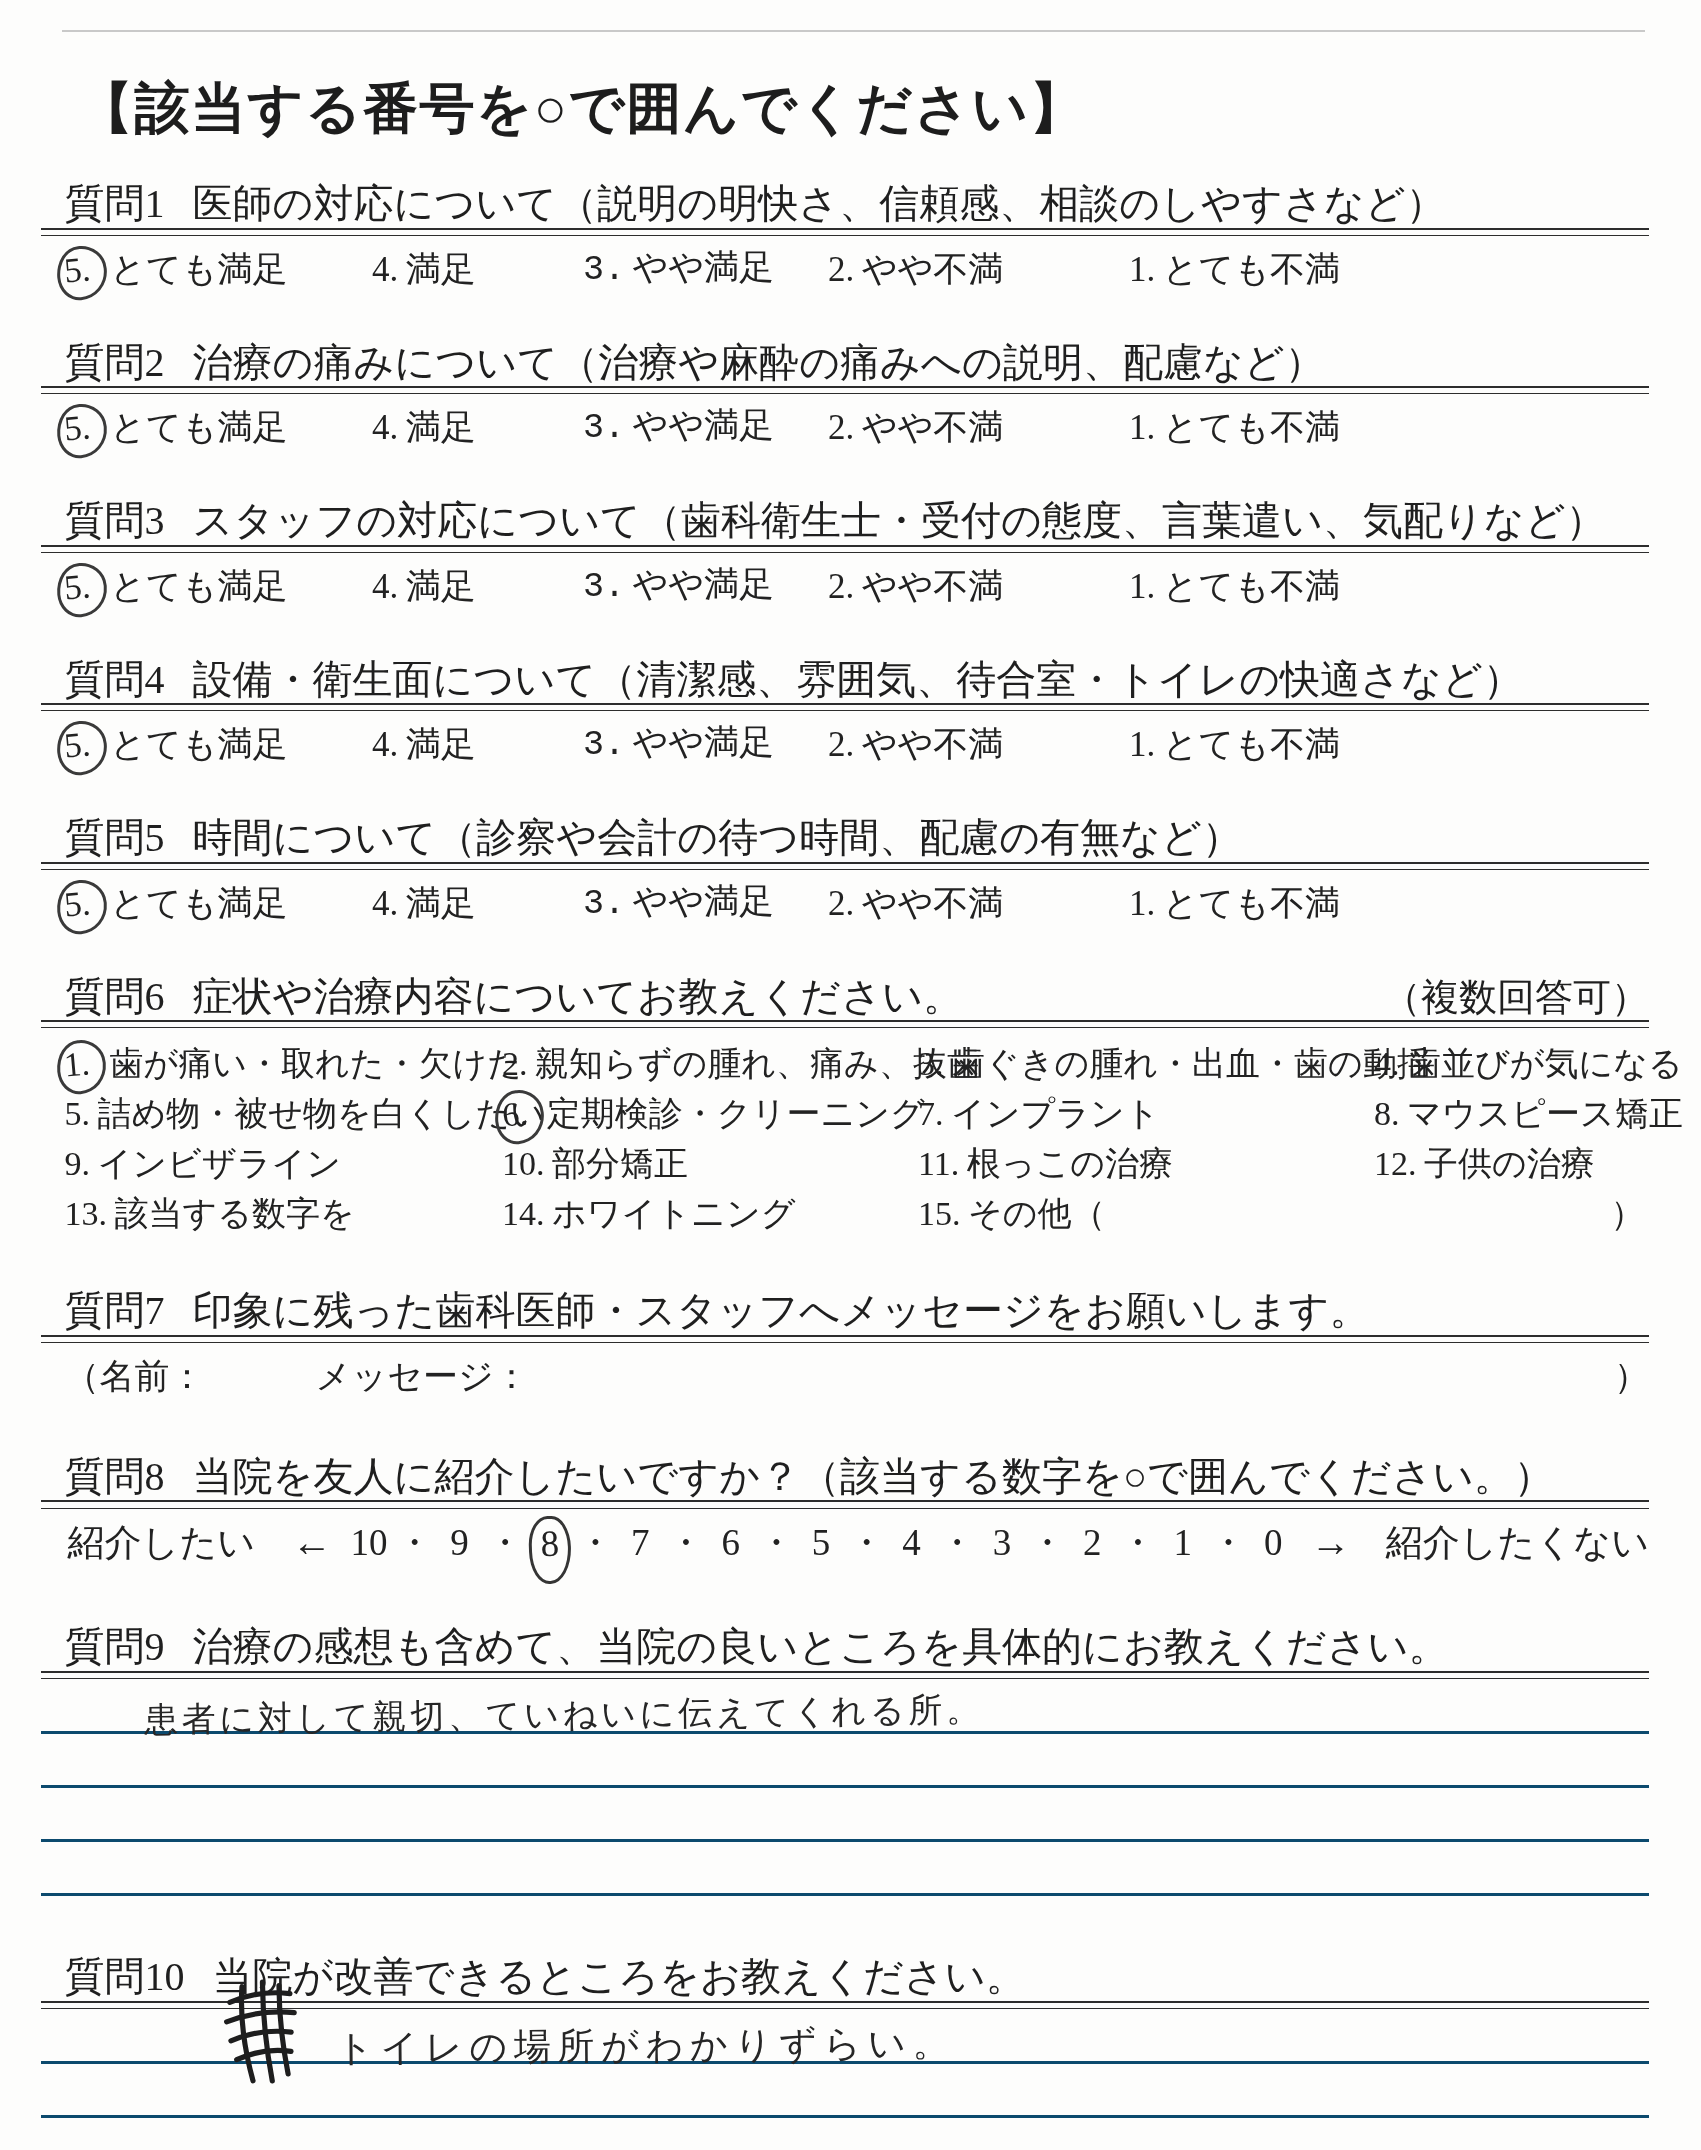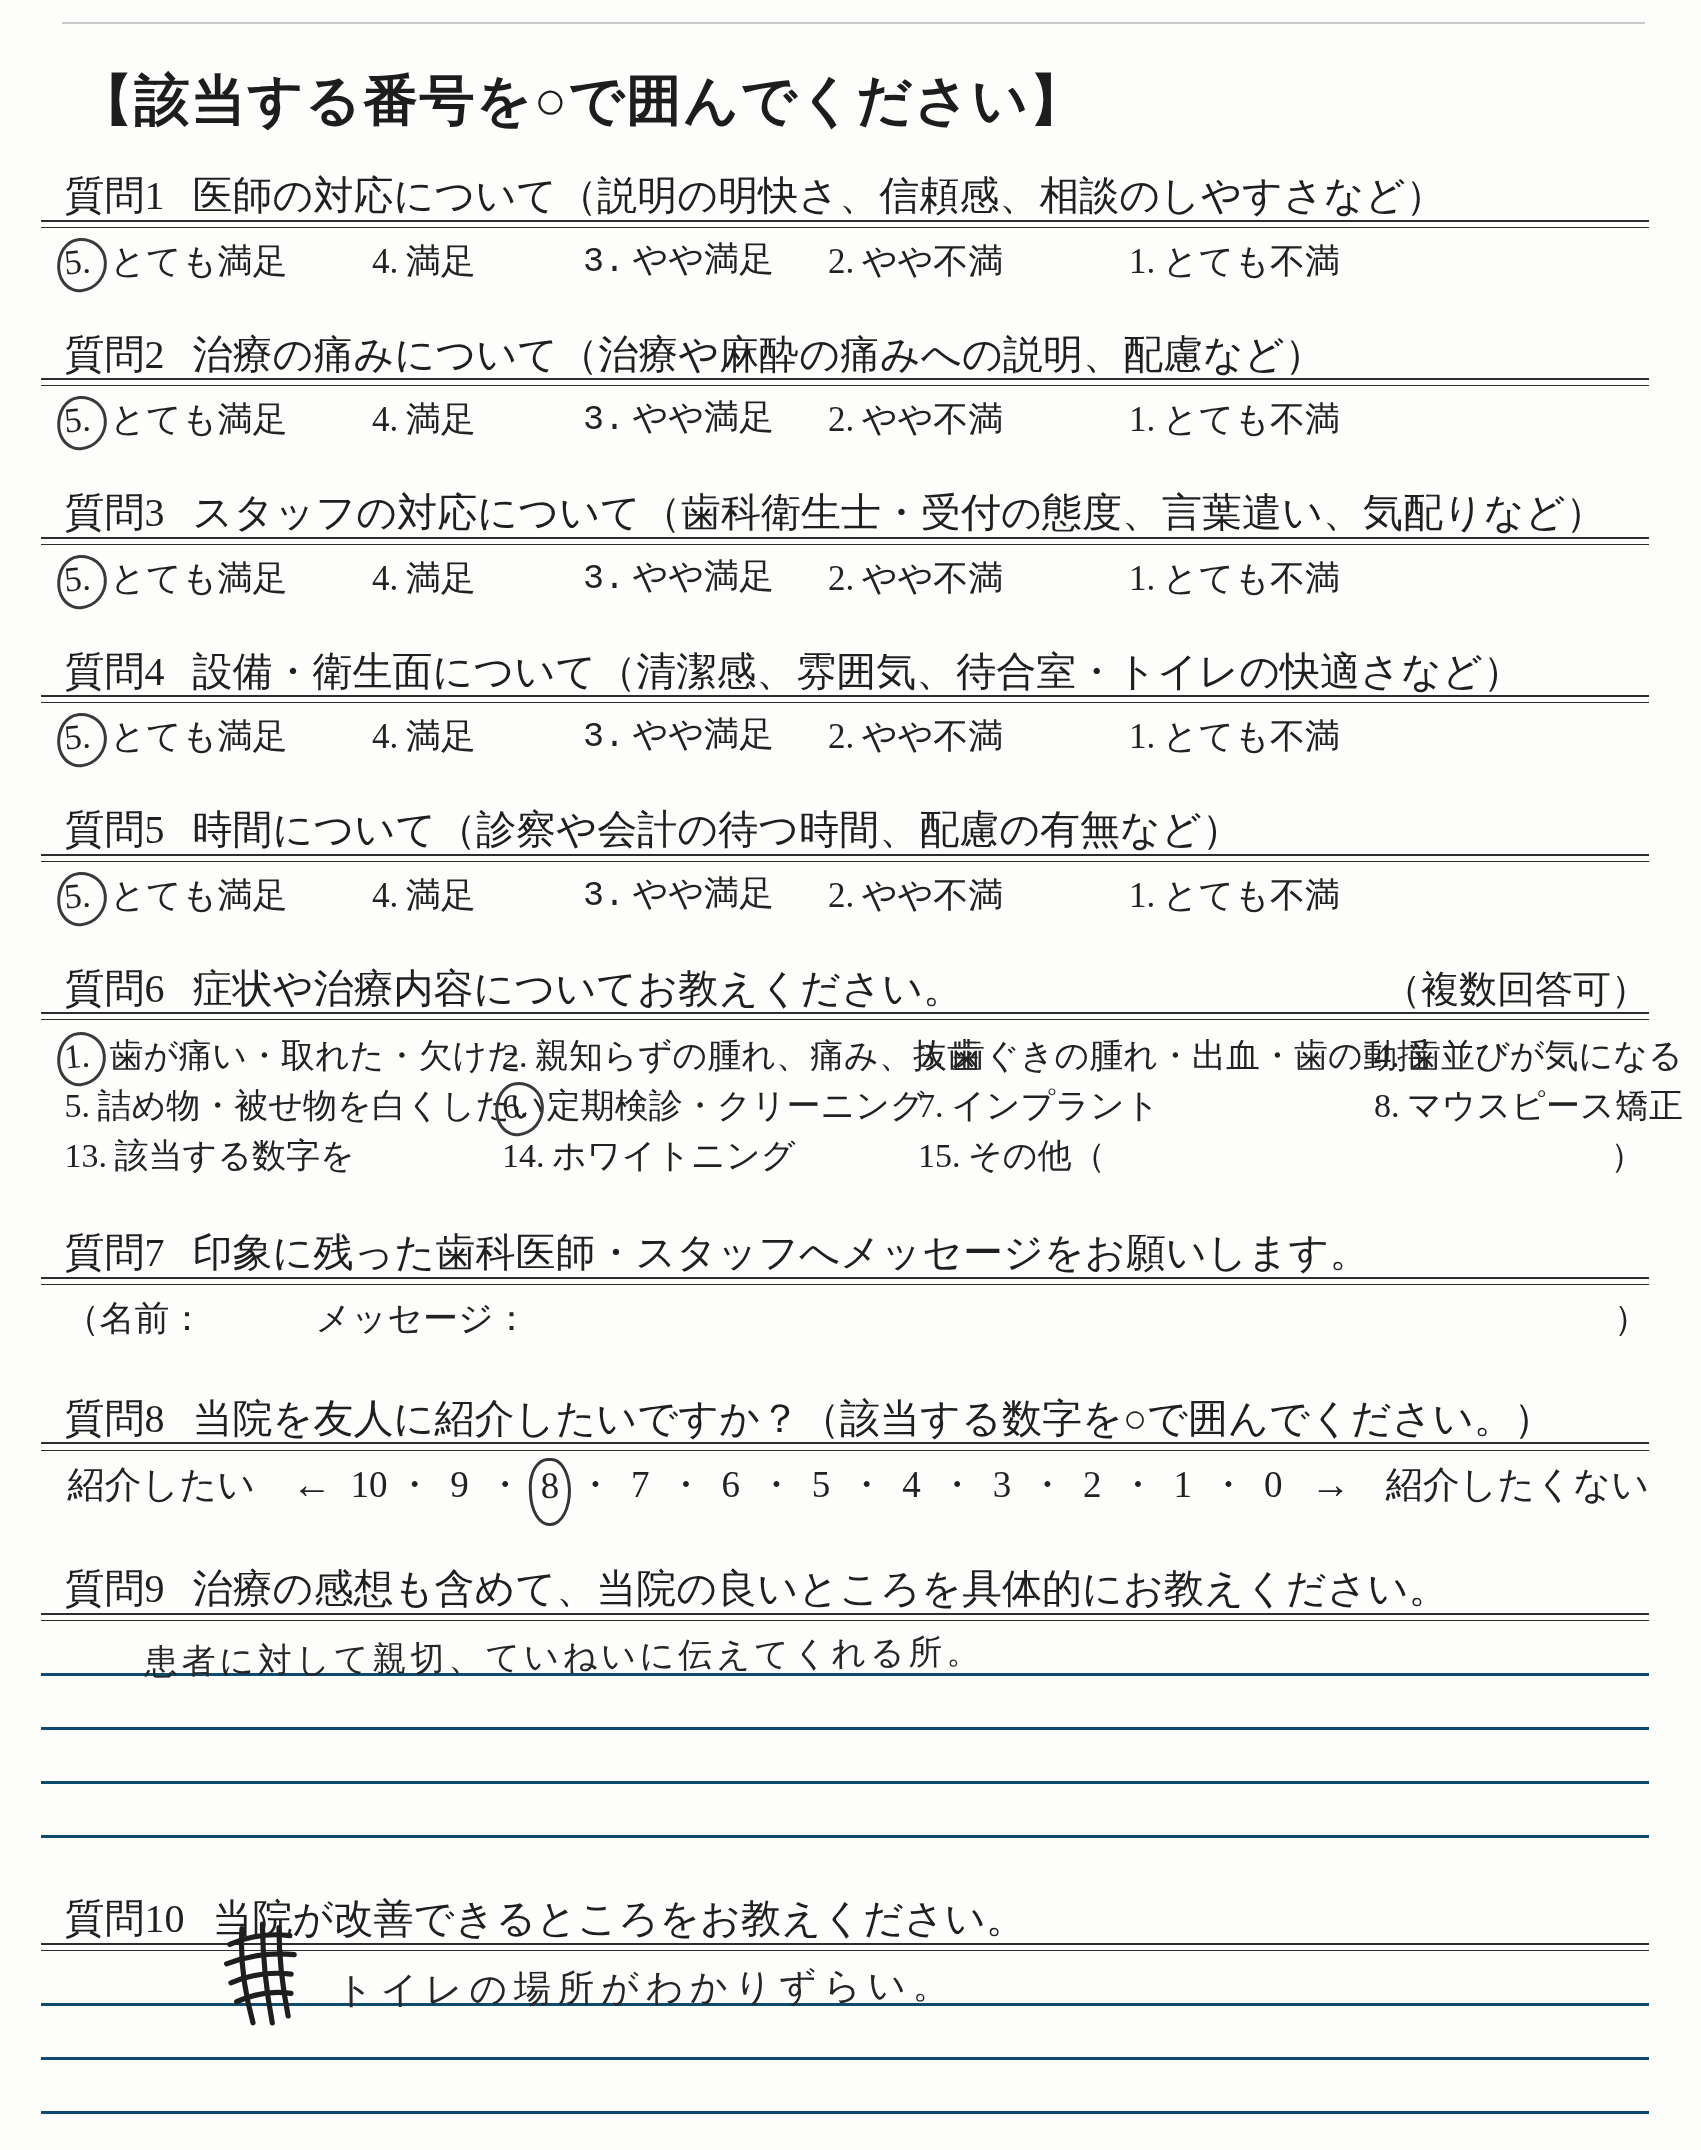--- a/index.html
+++ b/index.html
@@ -4,21 +4,21 @@
 <style>
   html,body{margin:0;padding:0;background:#e9e9e9;}
   .sheet{
     position:relative;
     width:1701px;height:2151px;
     background:#fdfdfc;
     font-family:"Liberation Serif","DejaVu Serif",serif;
     color:#222;
     overflow:hidden;
     box-sizing:border-box;
-    padding:8px 52px 0 41px;
+    padding:16px 52px 0 41px;
   }
   .top-scan-line{height:2.2px;background:#c9c9c9;margin:14px 4.4px 0 20.7px;}
   .doc-title{
     margin:47px 0 0 37px;
     font-size:55px;font-weight:700;letter-spacing:1.5px;line-height:59px;
     color:#1d1d1d;
   }
   .q-section{position:relative;}
   .q-head{
     margin:0;padding-left:23.6px;
@@ -167,20 +167,26 @@
         <span class="cell c2"><span class="num">3.</span><span>歯ぐきの腫れ・出血・歯の動揺</span></span>
         <span class="cell c3"><span class="num">4.</span><span>歯並びが気になる</span></span>
       </div>
       <div class="q6-row">
         <span class="cell c0"><span class="num">5.</span><span>詰め物・被せ物を白くしたい</span></span>
         <span class="cell c1"><span class="hand-circle"><span class="num">6.</span></span><span>定期検診・クリーニング</span></span>
         <span class="cell c2"><span class="num">7.</span><span>インプラント</span></span>
         <span class="cell c3"><span class="num">8.</span><span>マウスピース矯正</span></span>
       </div>
       <div class="q6-row">
+        <span class="cell c0"><span class="num">9.</span><span>インビザライン</span></span>
+        <span class="cell c1"><span class="num">10.</span><span>部分矯正</span></span>
+        <span class="cell c2"><span class="num">11.</span><span>根っこの治療</span></span>
+        <span class="cell c3"><span class="num">12.</span><span>子供の治療</span></span>
+      </div>
+      <div class="q6-row">
         <span class="cell c0"><span class="num">13.</span><span>該当する数字を</span></span>
         <span class="cell c1"><span class="num">14.</span><span>ホワイトニング</span></span>
         <span class="cell c2"><span class="num">15.</span><span>その他（</span></span>
         <span class="q6-close">）</span>
       </div>
     </div>
   </section>
 
   <section class="q-section sec-q7">
     <p class="q-head"><span class="q-label">質問7</span><span>印象に残った歯科医師・スタッフへメッセージをお願いします。</span></p>

